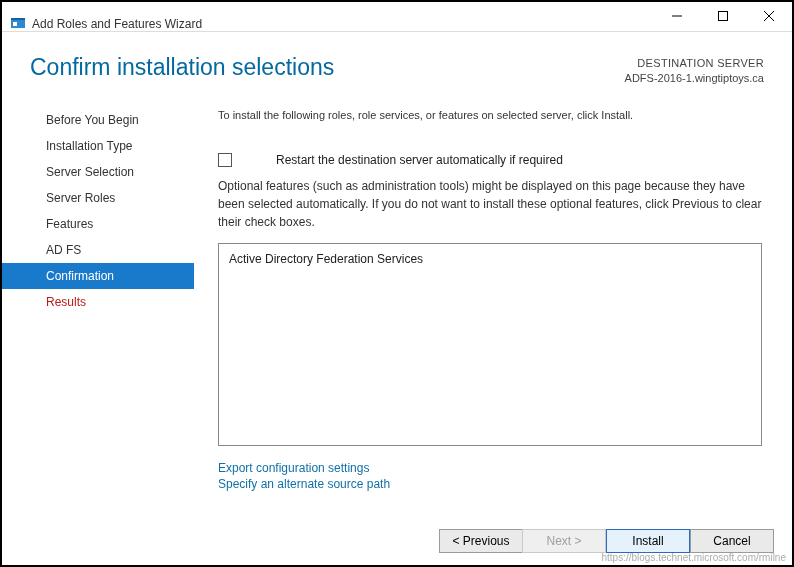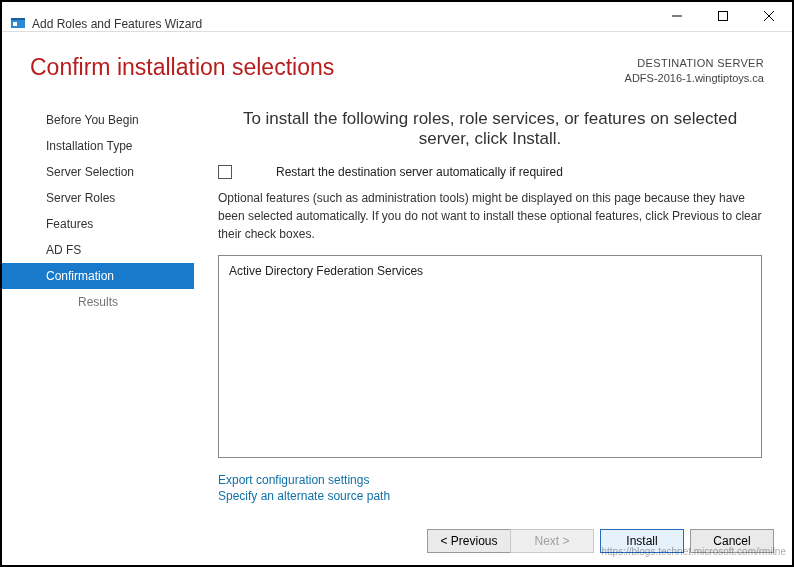--- a/index.html
+++ b/index.html
@@ -39,21 +39,21 @@
     font-size: 13px;
     color: #333;
   }
   .window-btn svg { width: 10px; height: 10px; }
   .header-area {
     padding: 22px 28px 10px 28px;
     display: flex;
     align-items: flex-start;
   }
   .page-title {
-    color: #b91c1c;
+    color: #0369a1;
     font-size: 23px;
     font-weight: 300;
     flex: 1;
   }
   .dest-box {
     text-align: right;
     font-size: 11px;
     color: #444;
     line-height: 1.4;
     padding-top: 2px;
@@ -71,30 +71,29 @@
   .nav-item {
     padding: 4px 0 4px 44px;
     font-size: 12px;
     color: #333;
     line-height: 1.5;
   }
   .nav-item.selected {
     background: #1979ca;
     color: #fff;
   }
-  .nav-item.disabled { color: #737373; margin-left: 32px; }
+  .nav-item.disabled { color: #b91c1c; }
   .main {
     flex: 1;
     padding: 12px 30px 0 24px;
   }
   .intro-text {
-    font-size: 17px;
-    color: #333;
-    margin-bottom: 16px;
-    text-align: center;
+    font-size: 11px;
+    color: #333;
+    margin-bottom: 32px;
   }
   .checkbox-row {
     display: flex;
     align-items: center;
     margin-bottom: 10px;
     gap: 36px;
   }
   .checkbox {
     width: 14px; height: 14px;
     border: 1px solid #555;
@@ -120,21 +119,20 @@
   .link {
     color: #1070a8;
     font-size: 12px;
     padding: 1px 0;
   }
   .button-bar {
     position: absolute;
     bottom: 12px;
     right: 18px;
     display: flex;
-    gap: 6px;
   }
   .btn-group {
     display: flex;
   }
   .btn {
     height: 24px;
     min-width: 84px;
     border: 1px solid #9a9a9a;
     background: #eaeaea;
     font-size: 12px;
@@ -143,21 +141,21 @@
     align-items: center;
     justify-content: center;
     padding: 0 12px;
   }
   .btn.disabled { color: #a0a0a0; border-color: #c9c9c9; background:#efefef;}
   .btn.primary { border-color: #2a6bbf; background:#e5f1fb;text-align:right; }
   .btn-group .btn { border-radius: 0; }
   .btn-group .btn + .btn { margin-left: -1px; }
   .watermark {
     position: absolute;
-    bottom: 8px; right: 6px;
+    bottom: 2px; right: 6px;
     font-size: 10px;
     color: rgba(0,0,0,0.35);
     margin-top: 16px;
   }
 </style>
 </head>
 <body>
 
 <div class="titlebar">
   <span class="titlebar-icon">

